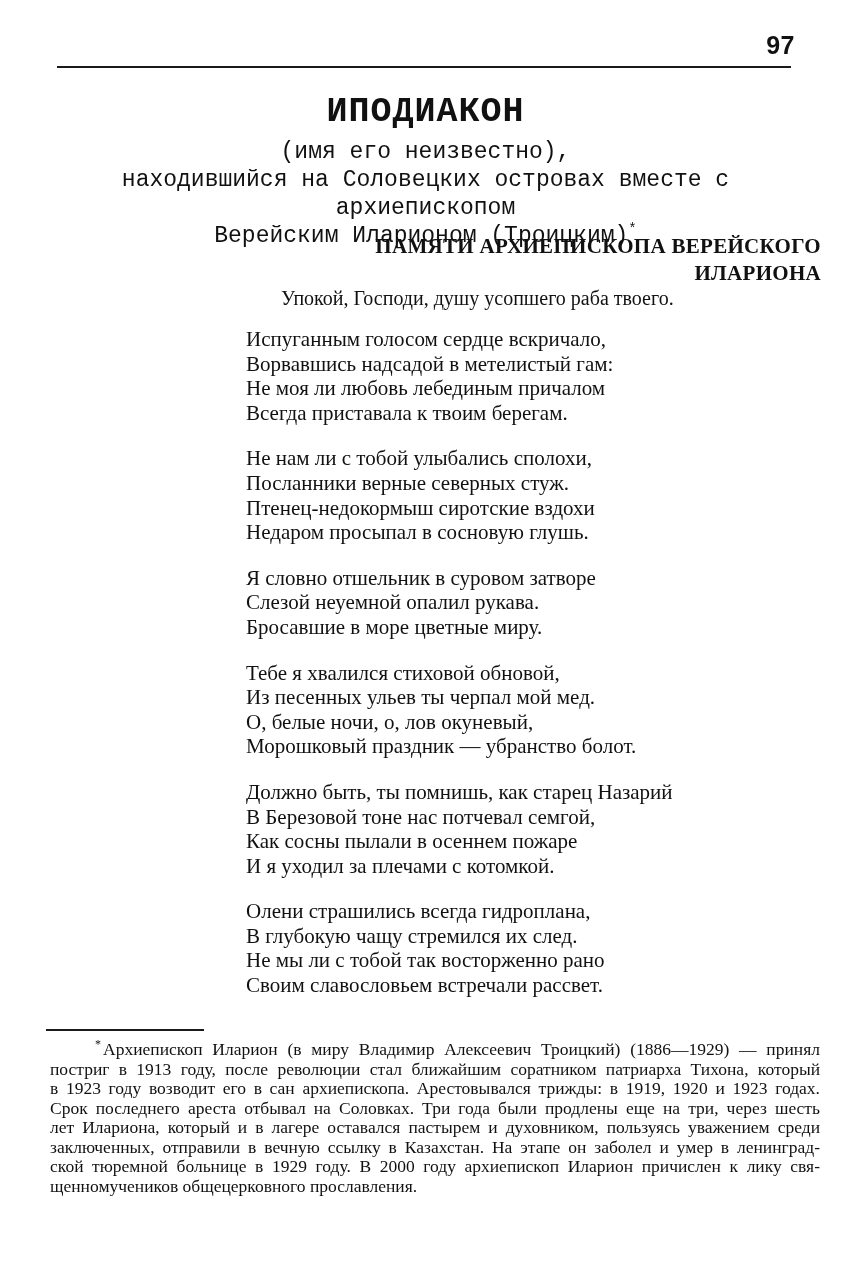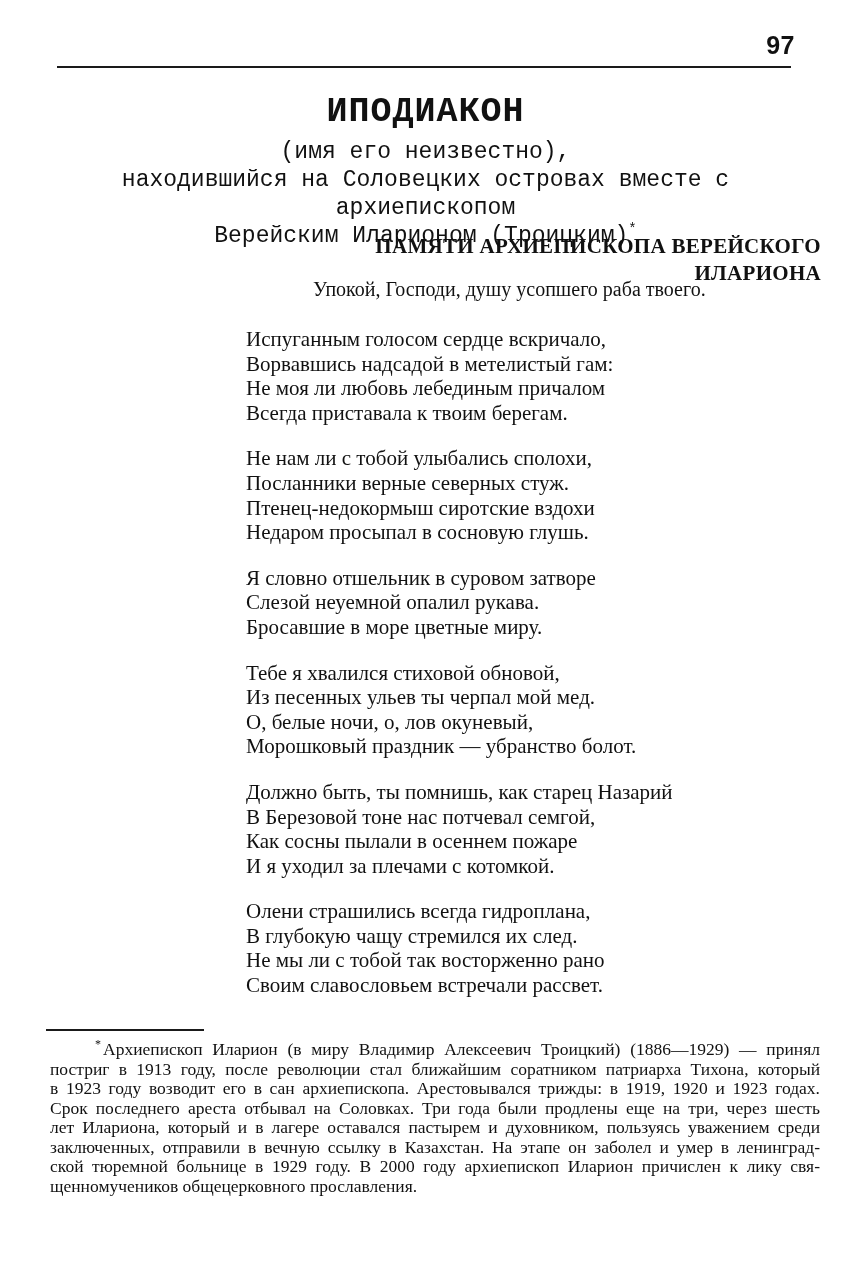--- a/index.html
+++ b/index.html
@@ -73,25 +73,24 @@
     text-align: right;
     font-weight: 700;
     font-size: 21px;
     line-height: 27px;
     letter-spacing: 0.3px;
   }
 
   
   .epigraph {
     position: absolute;
-    top: 277px;
+    top: 286px;
     left: 281px;
     font-size: 20px;
     line-height: 24px;
-    margin-left: 32px;
   }
 
   
   .poem {
     position: absolute;
     top: 327px;
     left: 246px;
     font-size: 21px;
     line-height: 24.6px;
   }

